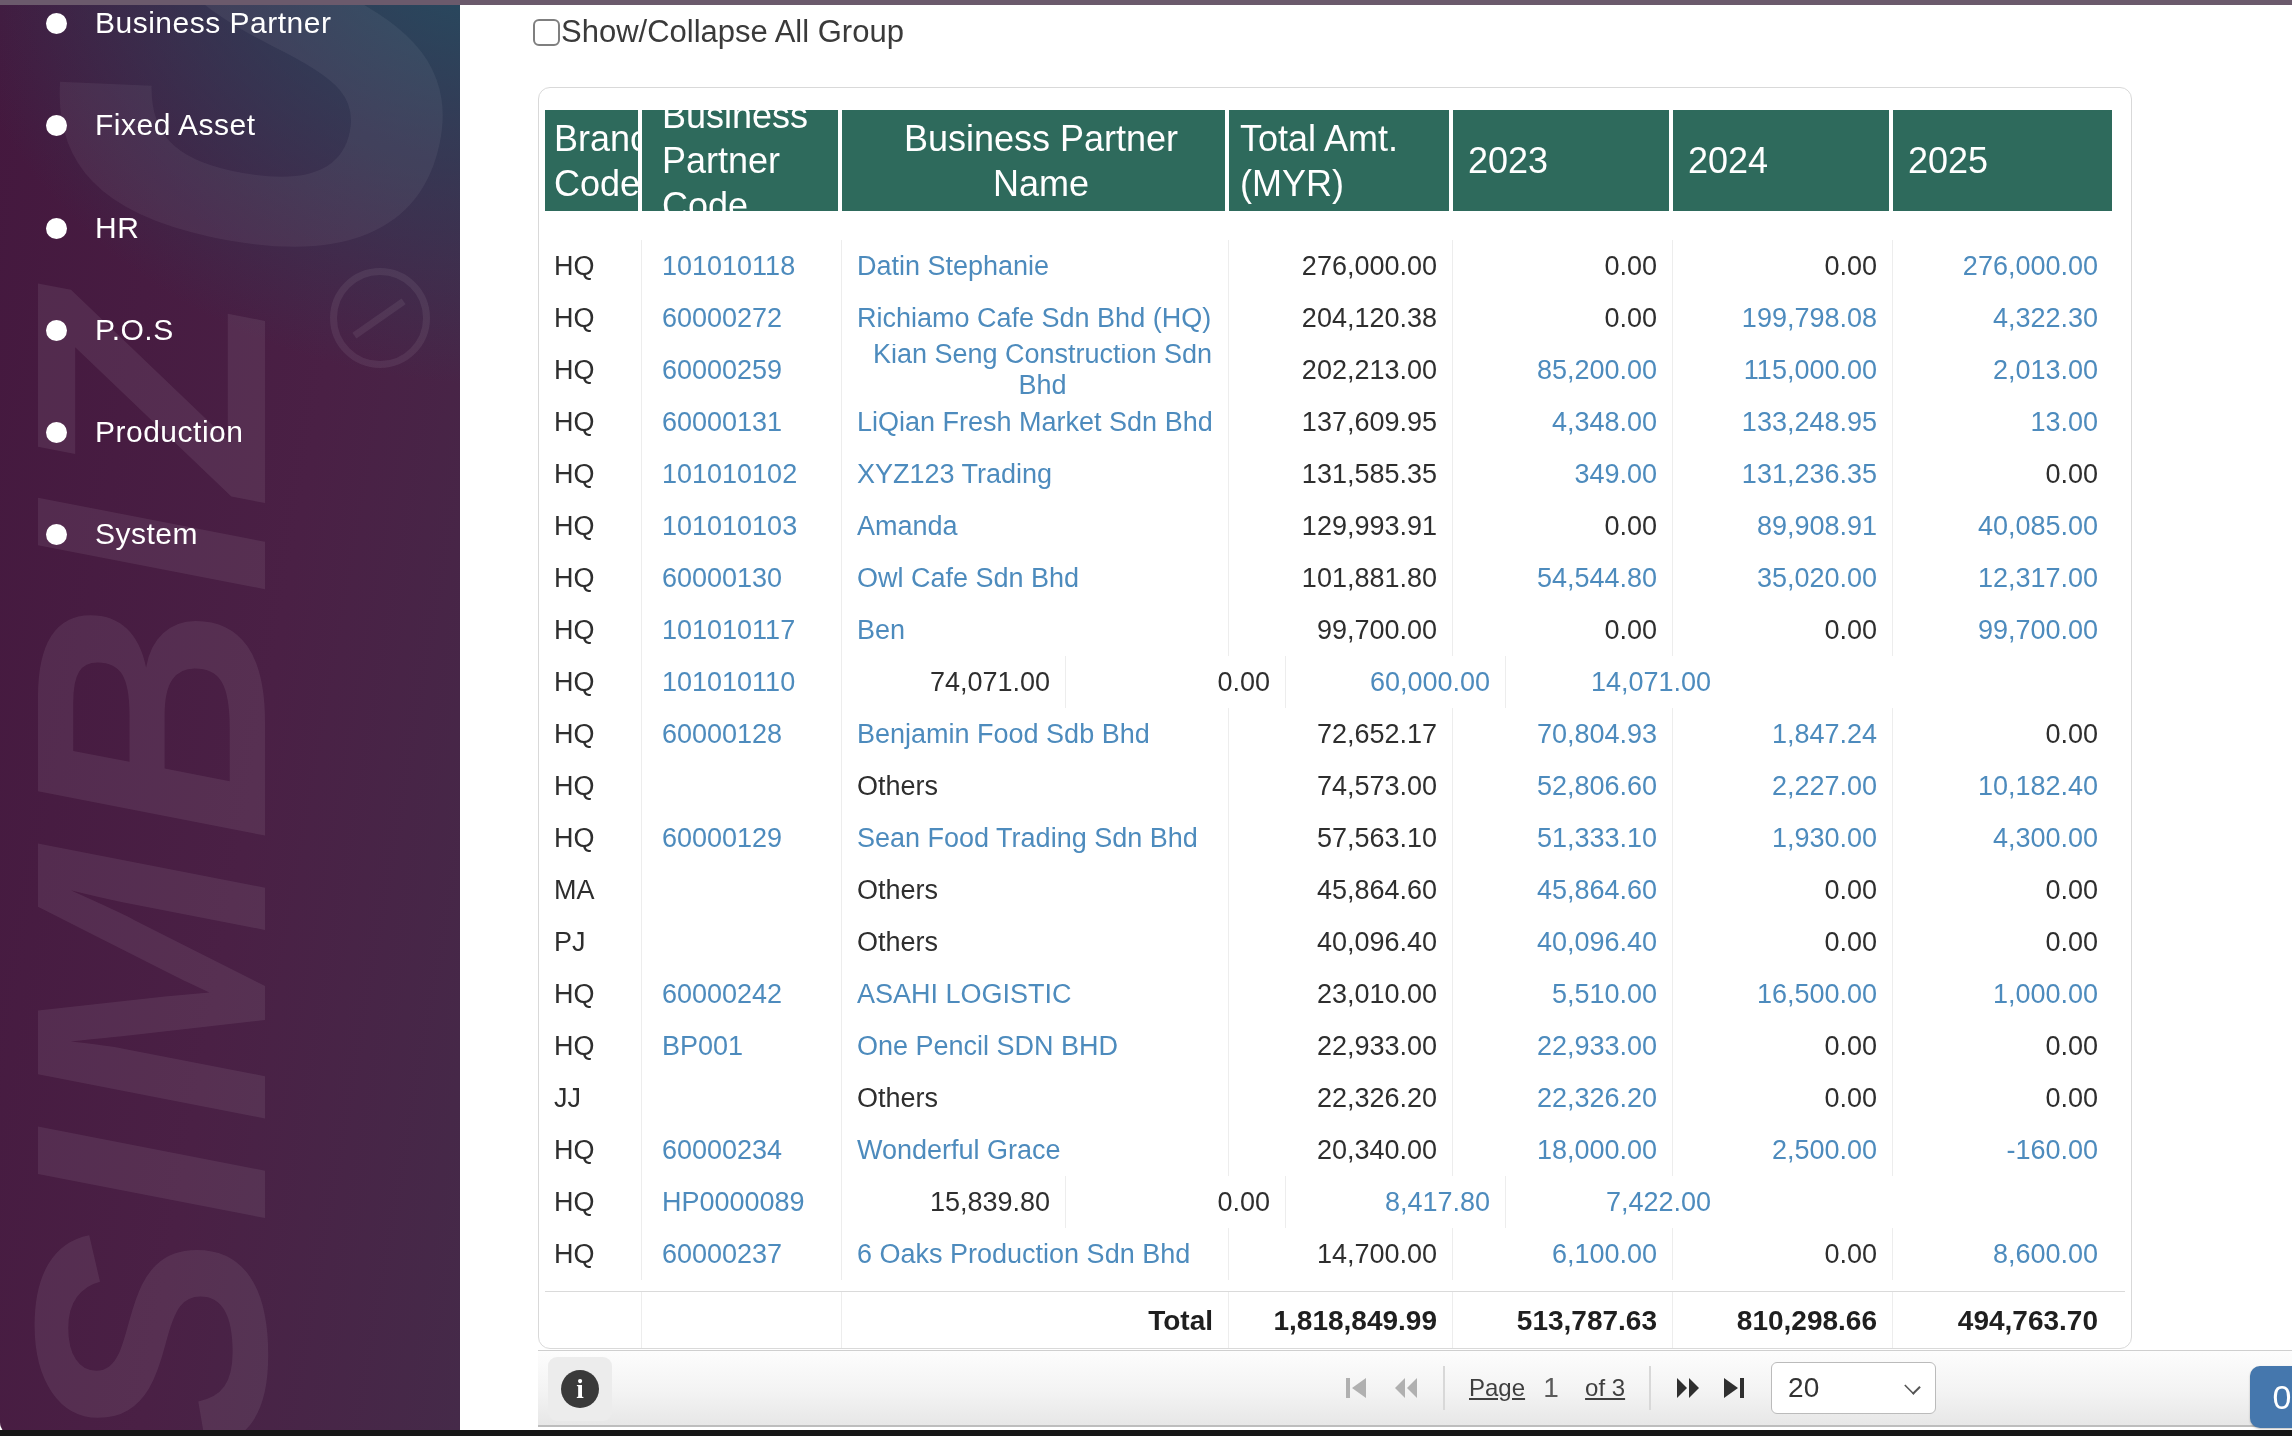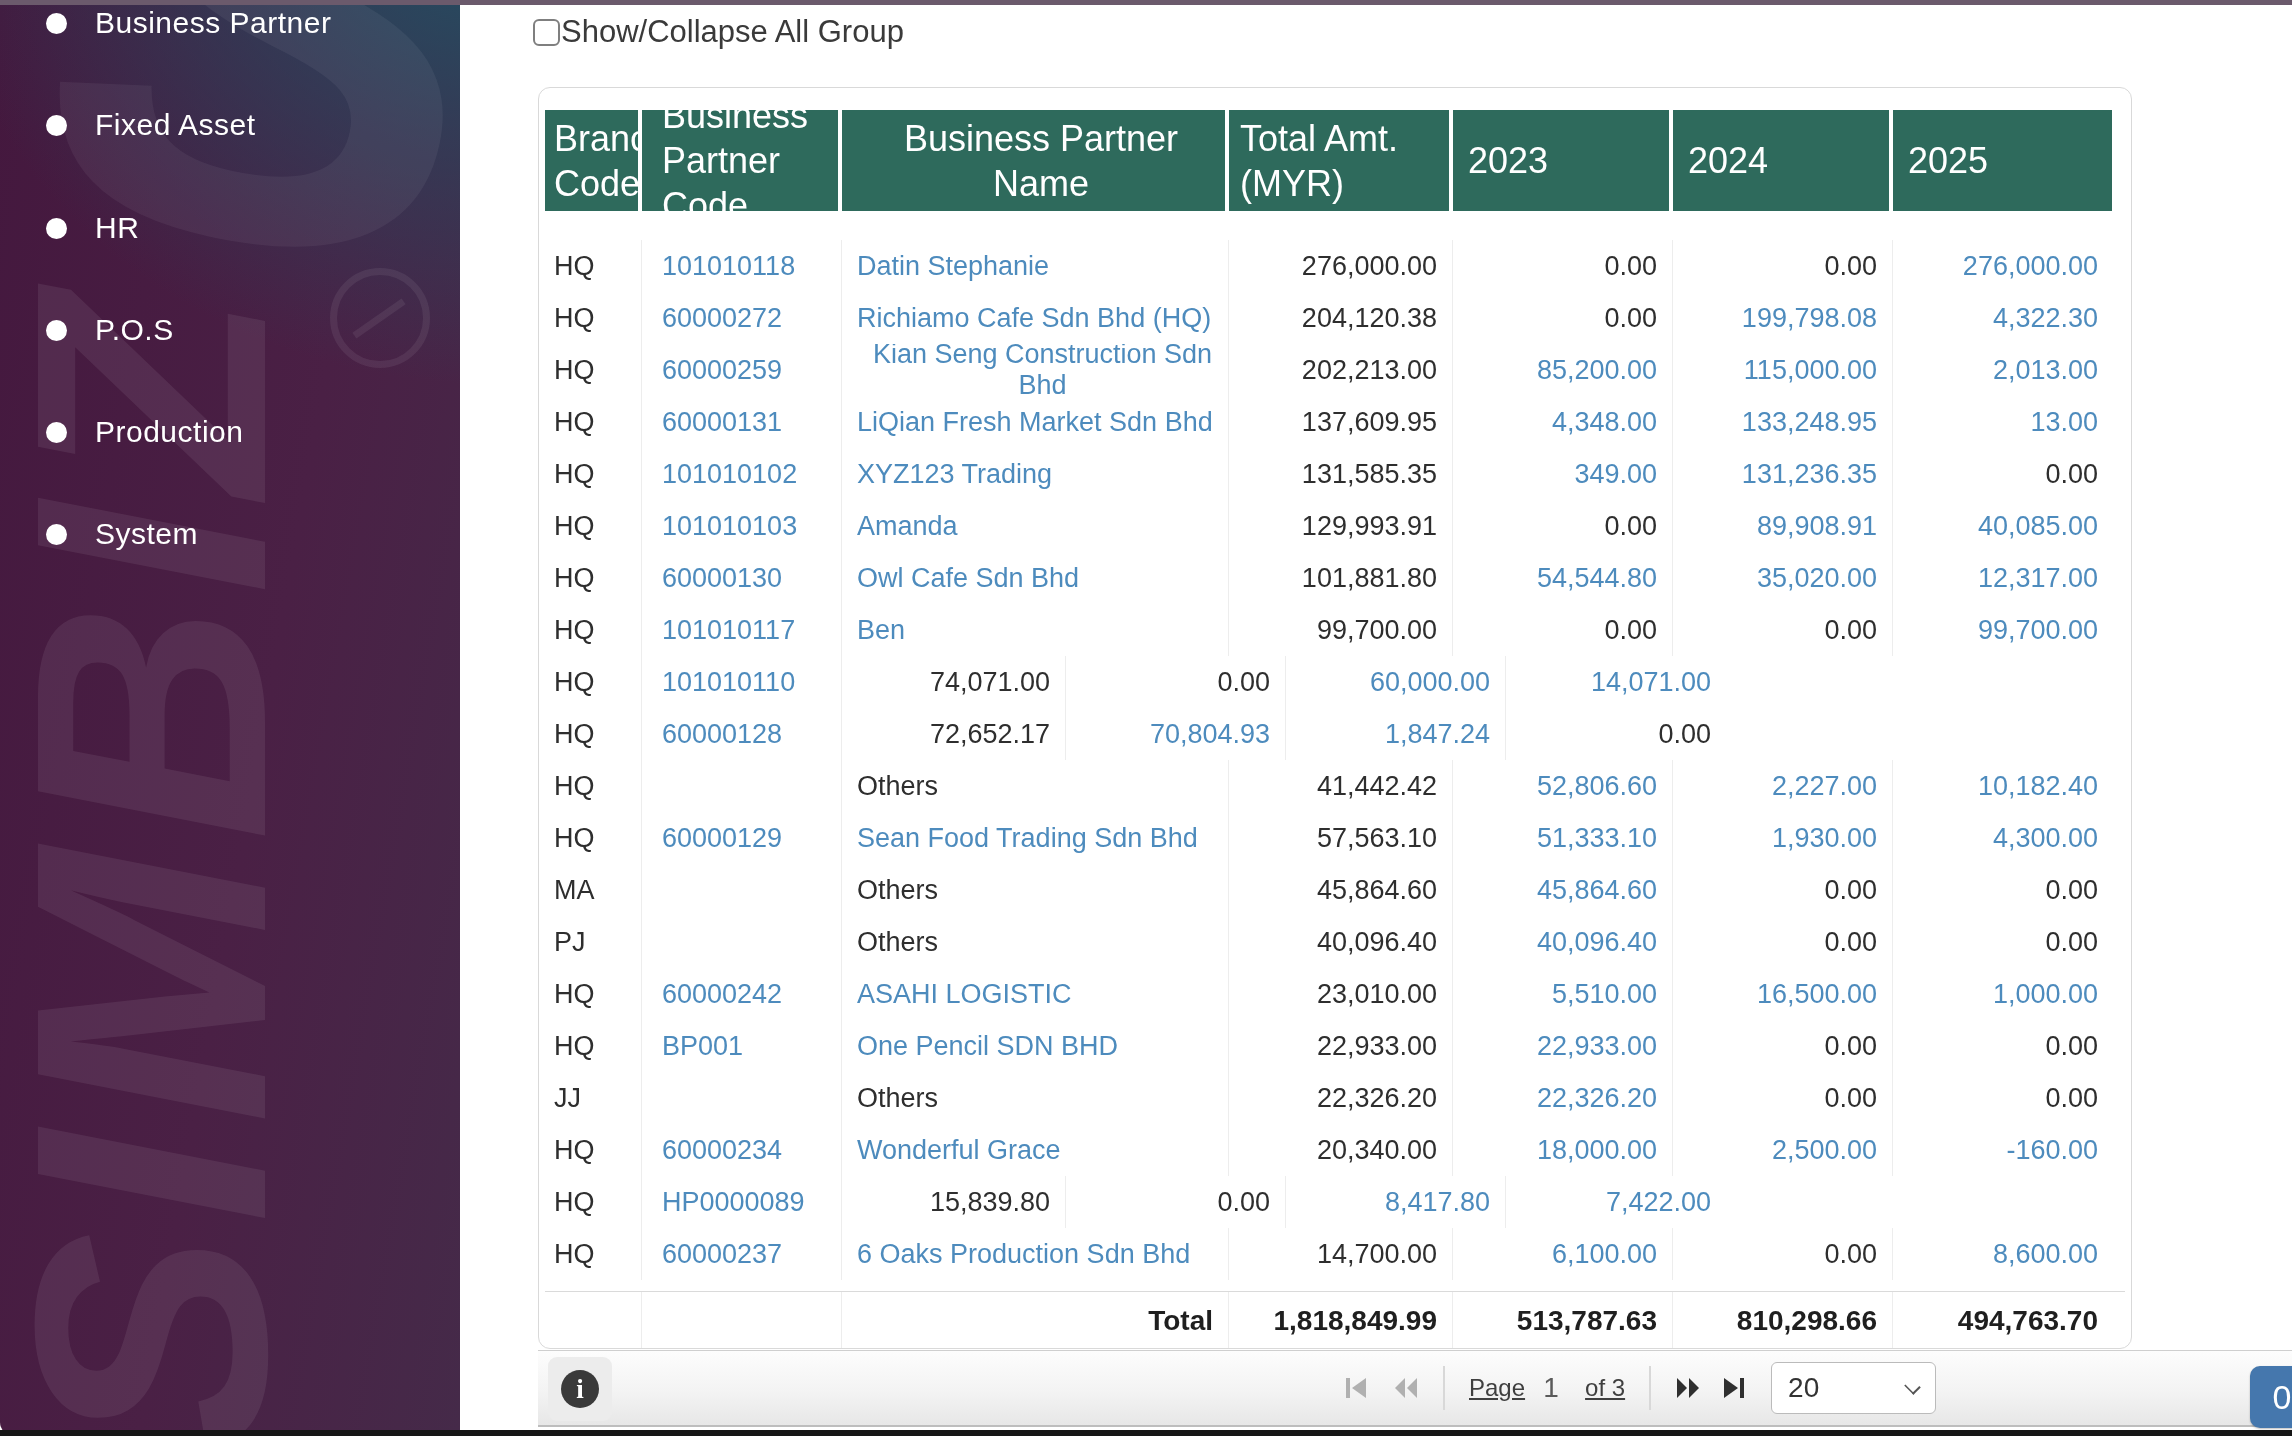--- a/index.html
+++ b/index.html
@@ -219,30 +219,31 @@
           <div class="cell c0">HQ</div>
           <div class="cell c1 link">101010110</div>
           <div class="cell c3 num-cell val-dark">74,071.00</div>
           <div class="cell c4 num-cell val-dark">0.00</div>
           <div class="cell c5 num-cell val-blue">60,000.00</div>
           <div class="cell c6 num-cell val-blue">14,071.00</div>
         </div>
         <div class="trow">
           <div class="cell c0">HQ</div>
           <div class="cell c1 link">60000128</div>
+          <div class="cell c2 link">Benjamin Food Sdb Bhd</div>
           <div class="cell c3 num-cell val-dark">72,652.17</div>
           <div class="cell c4 num-cell val-blue">70,804.93</div>
           <div class="cell c5 num-cell val-blue">1,847.24</div>
           <div class="cell c6 num-cell val-dark">0.00</div>
         </div>
         <div class="trow">
           <div class="cell c0">HQ</div>
           <div class="cell c1"></div>
           <div class="cell c2">Others</div>
-          <div class="cell c3 num-cell val-dark">41,442.42</div>
+          <div class="cell c3 num-cell val-dark">74,573.00</div>
           <div class="cell c4 num-cell val-blue">52,806.60</div>
           <div class="cell c5 num-cell val-blue">2,227.00</div>
           <div class="cell c6 num-cell val-blue">10,182.40</div>
         </div>
         <div class="trow">
           <div class="cell c0">HQ</div>
           <div class="cell c1 link">60000129</div>
           <div class="cell c2 link">Sean Food Trading Sdn Bhd</div>
           <div class="cell c3 num-cell val-dark">57,563.10</div>
           <div class="cell c4 num-cell val-blue">51,333.10</div>

